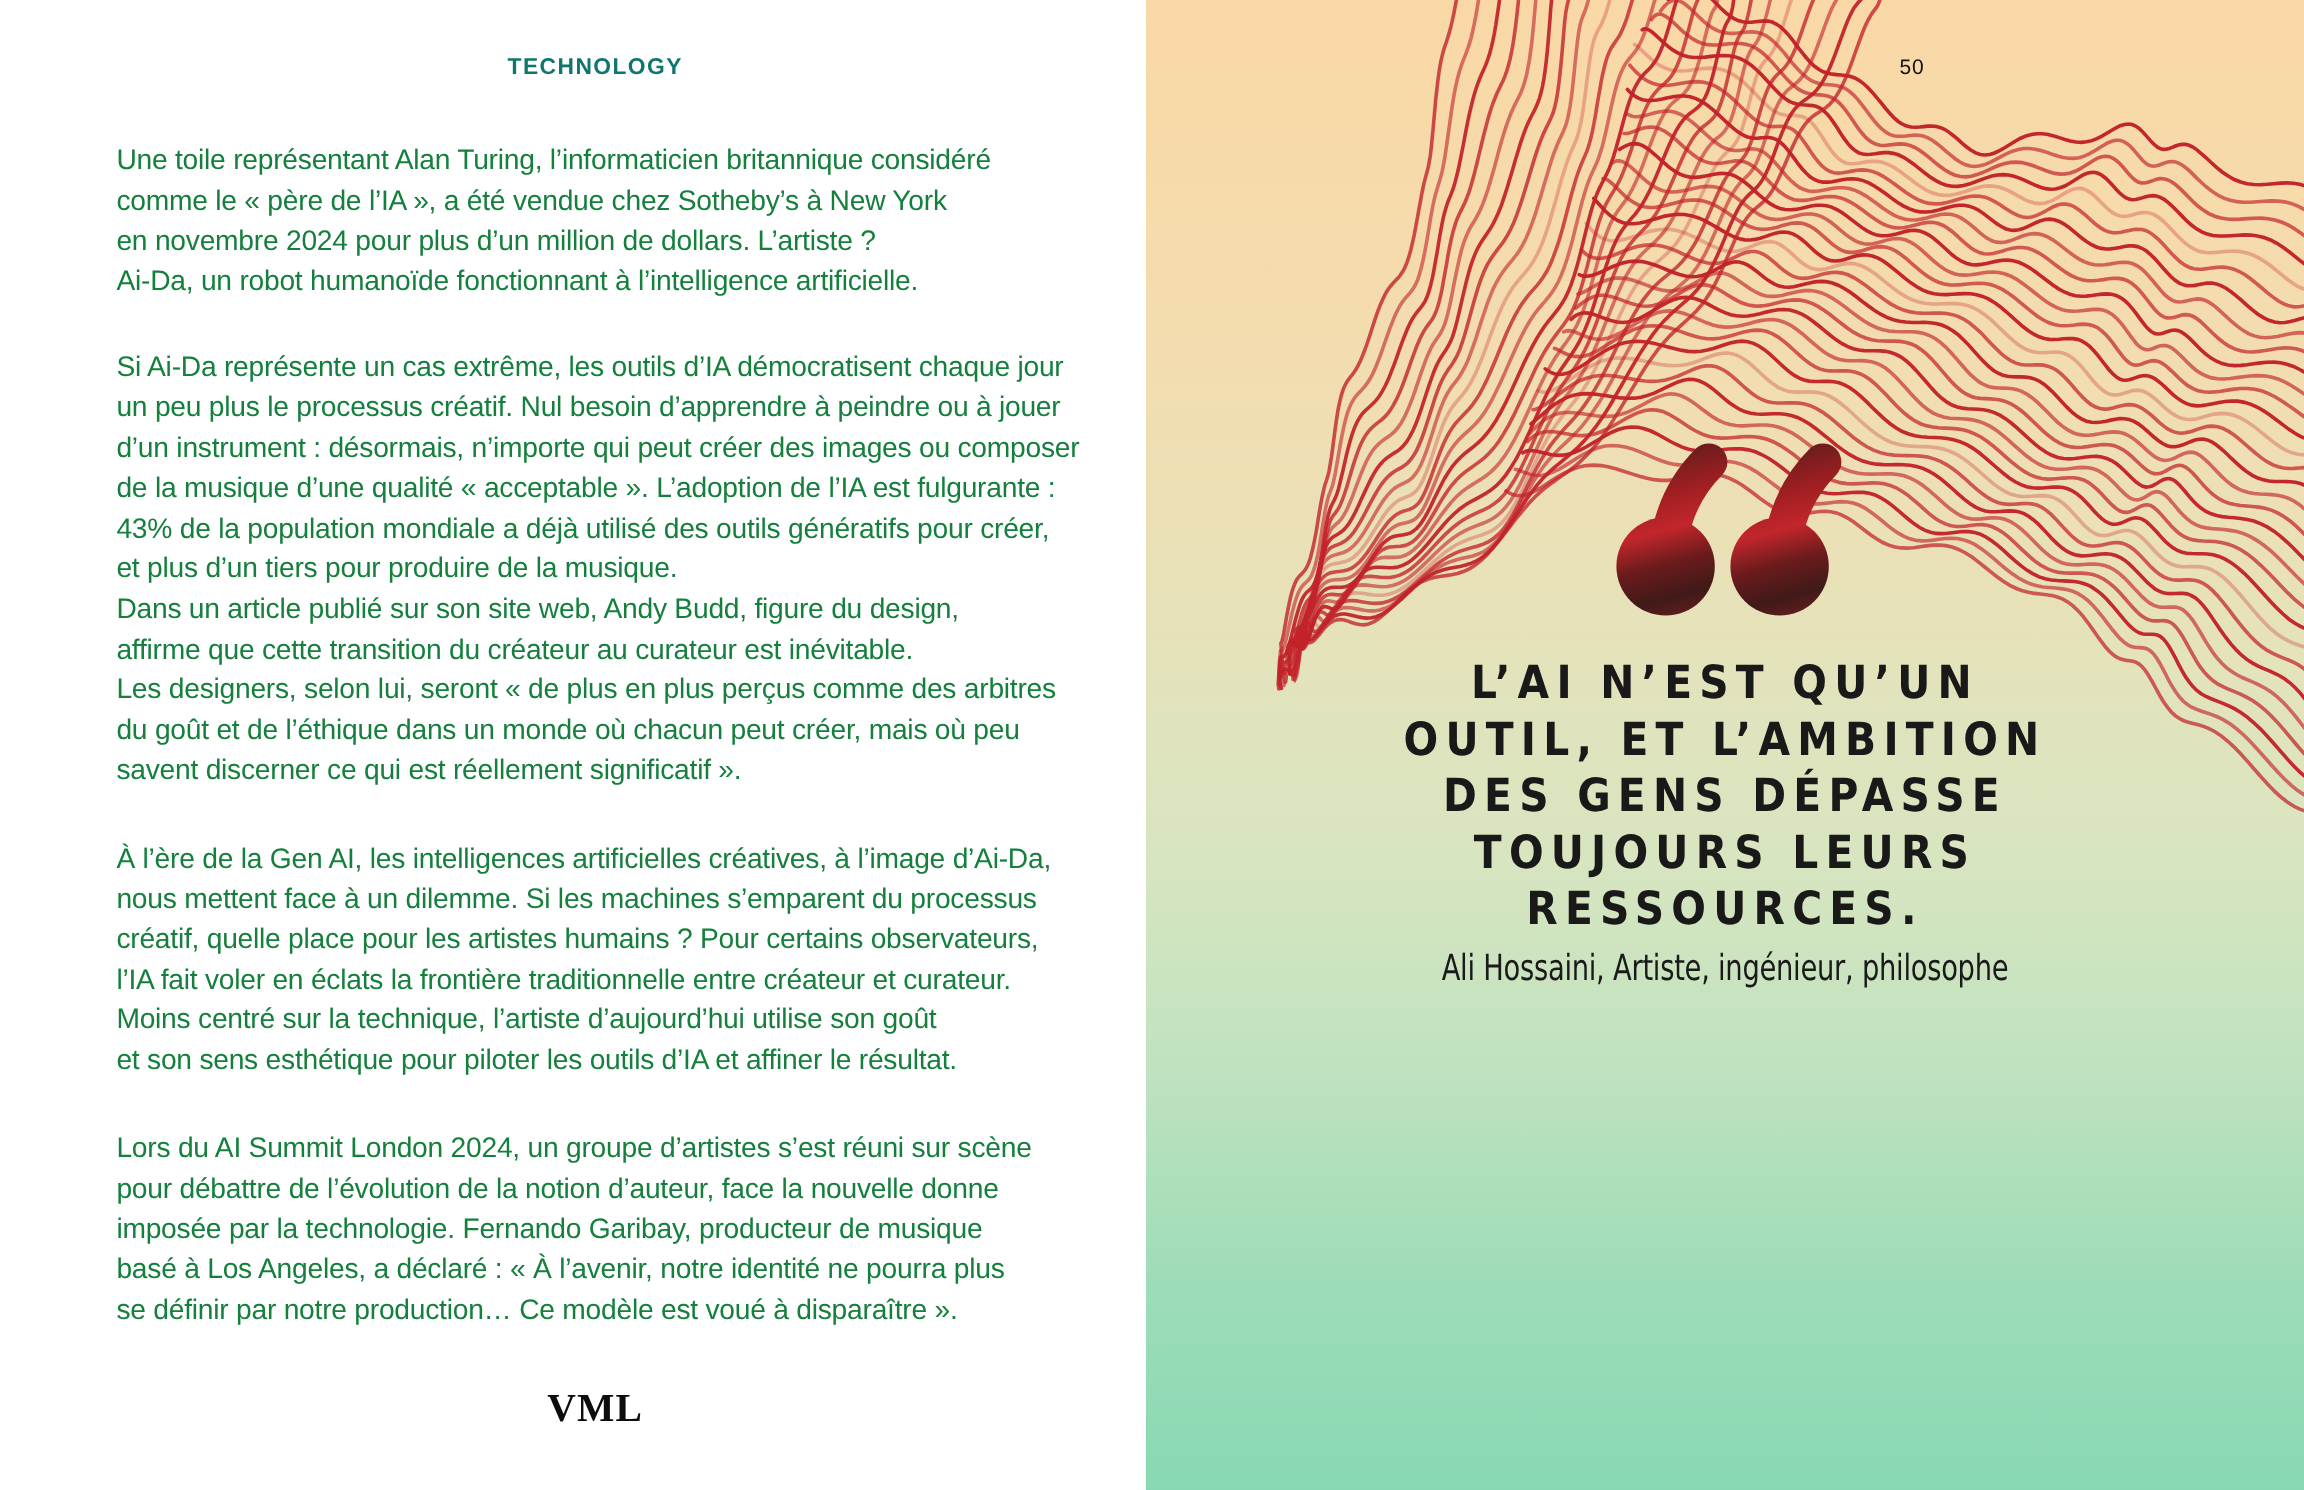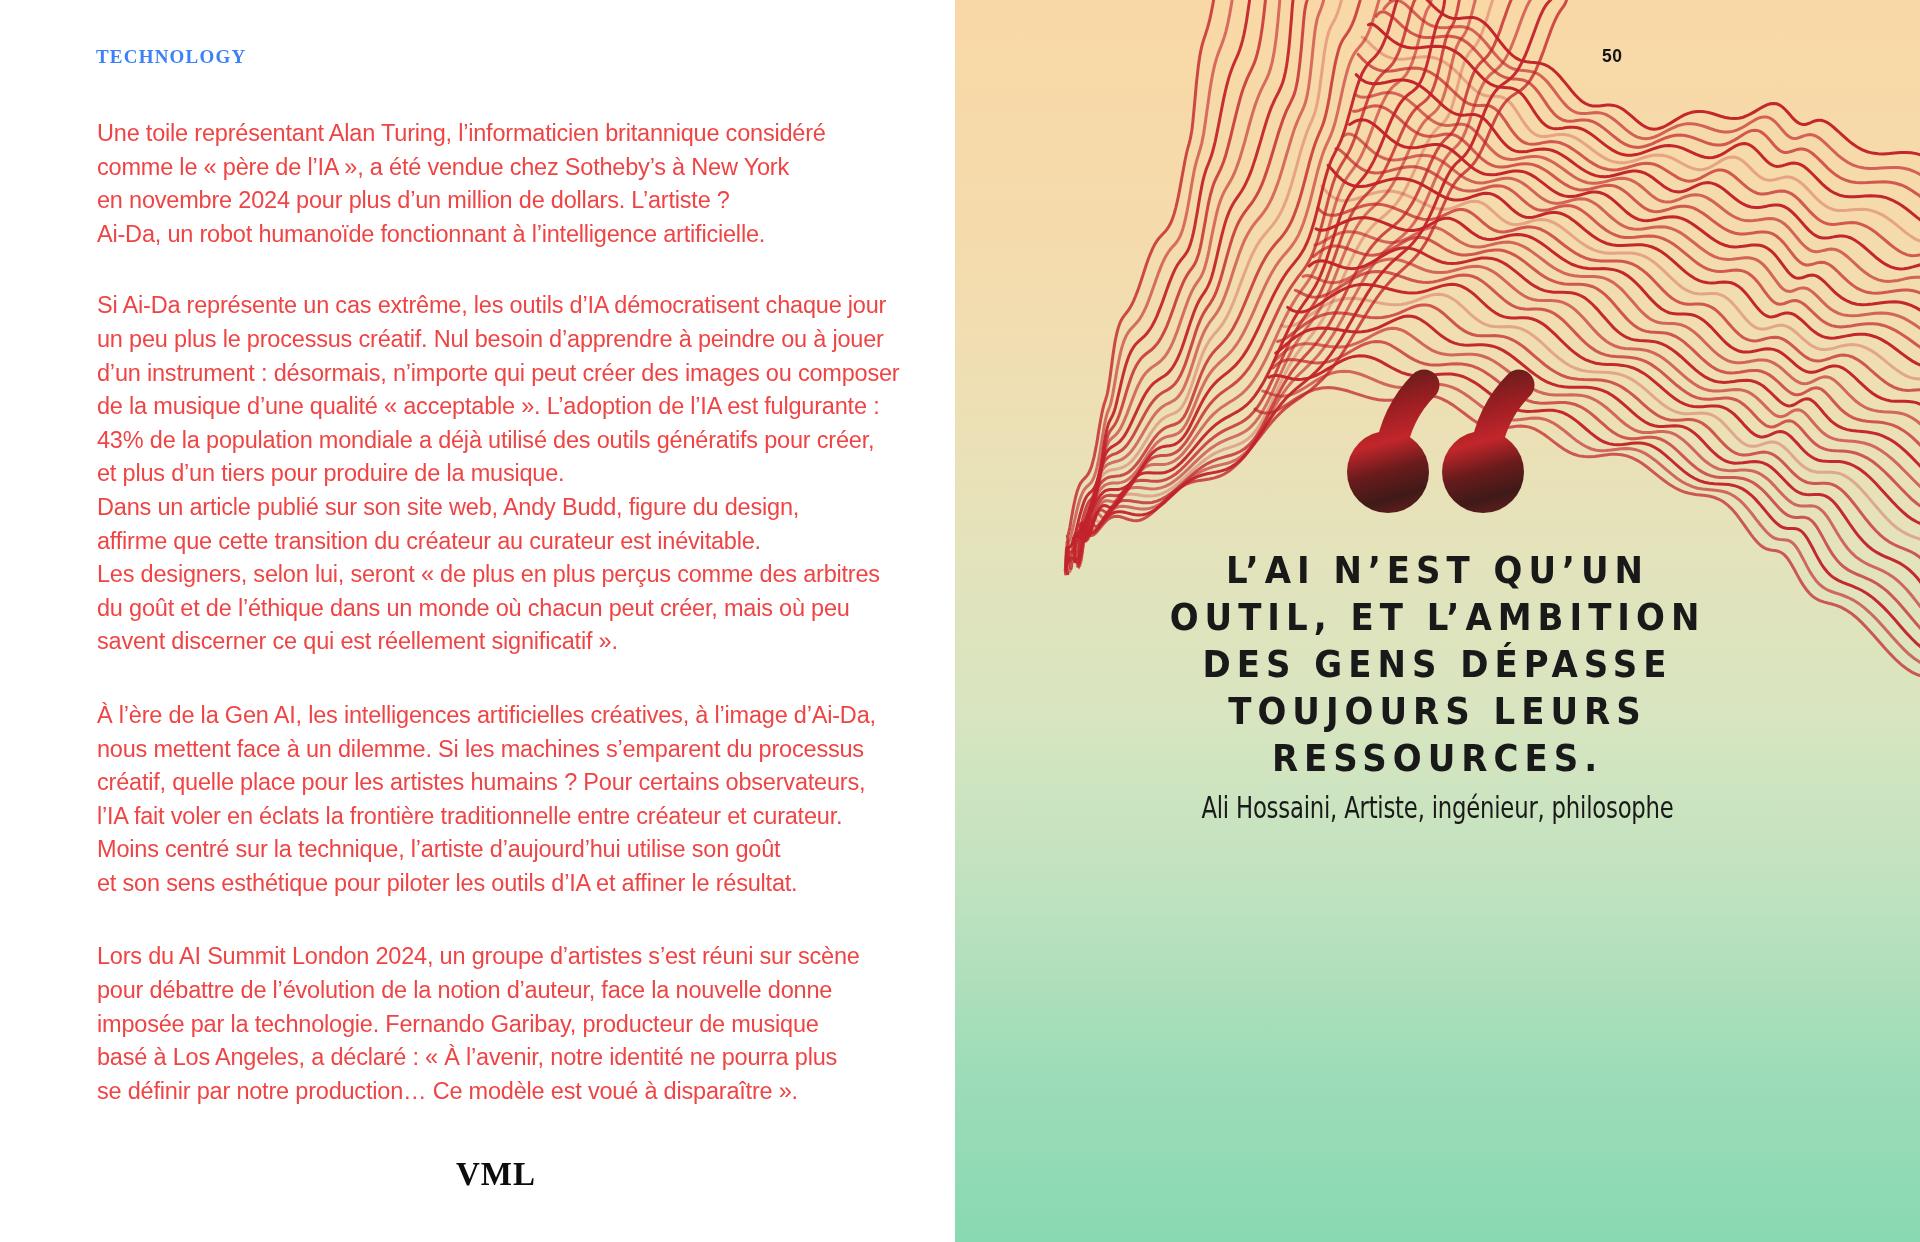--- a/index.html
+++ b/index.html
@@ -5,25 +5,25 @@
   html,body { margin:0; padding:0; }
   body {
     width:1920px; height:1242px; position:relative; overflow:hidden;
     background:#ffffff; font-family:"Liberation Sans", sans-serif;
   }
   
   .page-left {
     position:absolute; left:0; top:0; width:955px; height:1242px; background:#ffffff;
   }
   .kicker {
-    position:absolute; left:96px; top:46px; width:800px; 
-    font-size:19px; font-weight:700; letter-spacing:1.2px; color:#3b82f6;font-family:Liberation Serif, serif;
+    position:absolute; left:96px; top:46px; width:800px; text-align:center;
+    font-size:19px; font-weight:700; letter-spacing:1.2px; color:#0f766e;
   }
   .body-copy {
-    position:absolute; left:97px; top:117px; color:#ef4444;
+    position:absolute; left:97px; top:117px; color:#15803d;
     font-size:23.5px; line-height:33.6px; letter-spacing:-0.2px;
   }
   .body-copy p { margin:0 0 38px 0; white-space:pre; }
   .body-copy p.tight { margin-bottom:0; }
   .body-copy p.wide  { margin-bottom:40px; }
   .brand-logo {
     position:absolute; left:96px; top:1156px; width:800px; text-align:center;
     font-family:Liberation Serif, serif; font-size:33px; font-weight:800;
     letter-spacing:1px; color:#0d0d0d;
   }
@@ -34,21 +34,21 @@
       #f9d8a6 0%, #f5dbac 18%, #eedfb4 32%, #e3e3bc 45%,
       #d7e5c0 58%, #bfe2bf 72%, #9edcb8 86%, #88d9b3 100%);
   }
   .waves-svg { position:absolute; left:0; top:0; }
   .future-header {
     position:absolute; left:0; top:46px; width:100%; text-align:center;
     font-size:17.5px; font-weight:700; letter-spacing:0.6px; color:#141414;
   }
   .page-number {
     position:absolute; left:628px; top:46px;
-    font-size:17.5px; font-weight:700; letter-spacing:0.6px; color:#141414;margin-left:19px;
+    font-size:17.5px; font-weight:400; letter-spacing:0.6px; color:#141414;
   }
   .quote-block {
     position:absolute; left:20px; top:546px; width:925px; text-align:center;
     font-family:"DejaVu Sans", sans-serif; font-weight:700;
     font-size:34px; line-height:42px; letter-spacing:6px; color:#191919;
     transform:scaleY(1.12); transform-origin:top center;
   }
   .attribution {
     position:absolute; left:20px; top:790px; width:925px; text-align:center;
     font-family:"DejaVu Sans", sans-serif; font-weight:500; font-size:30px;

